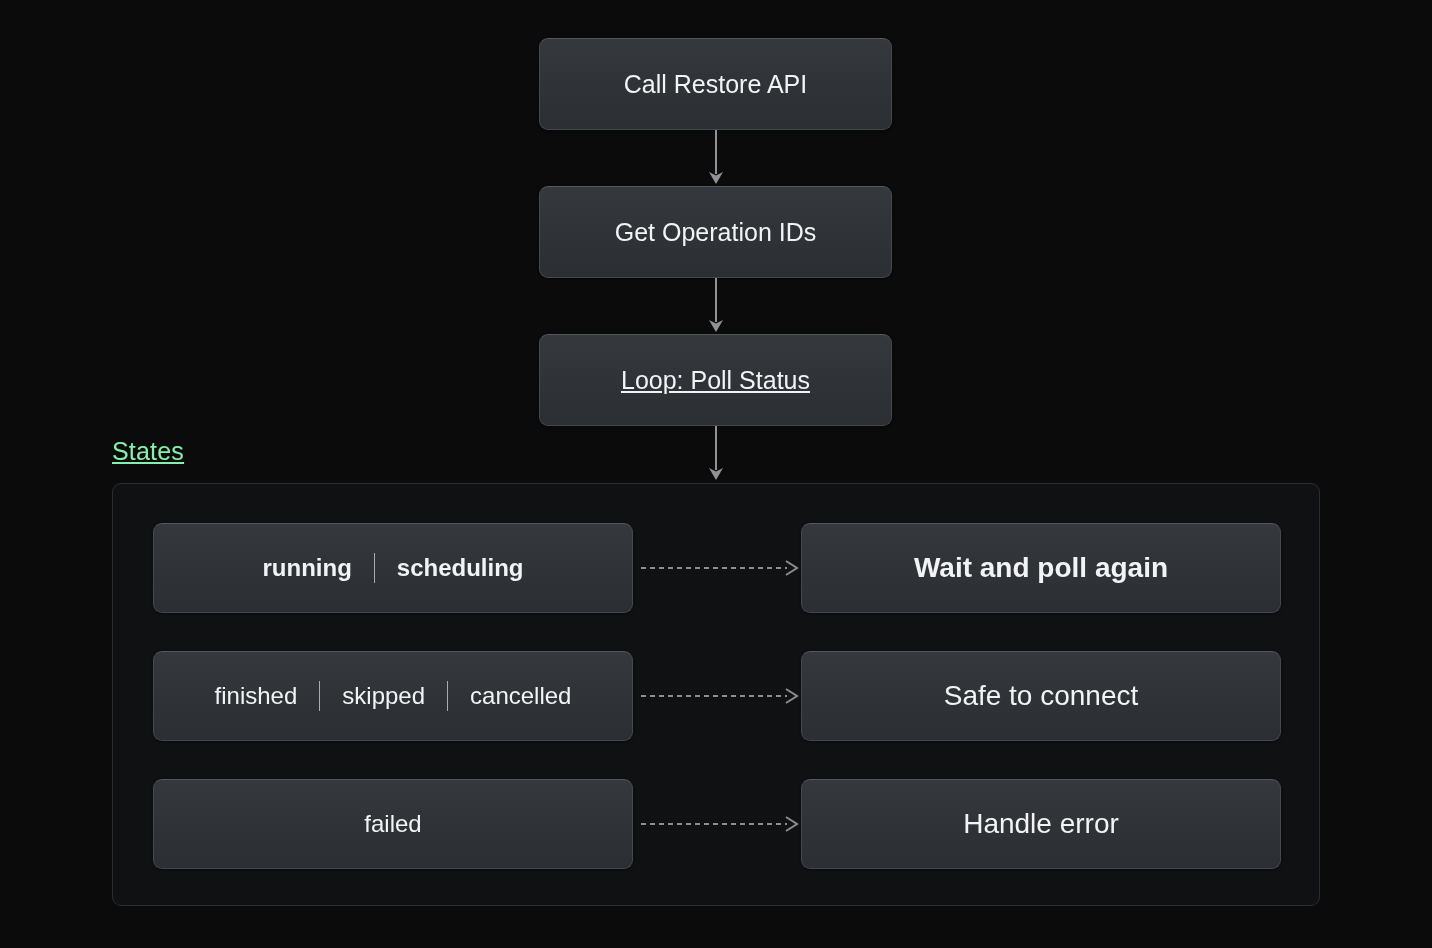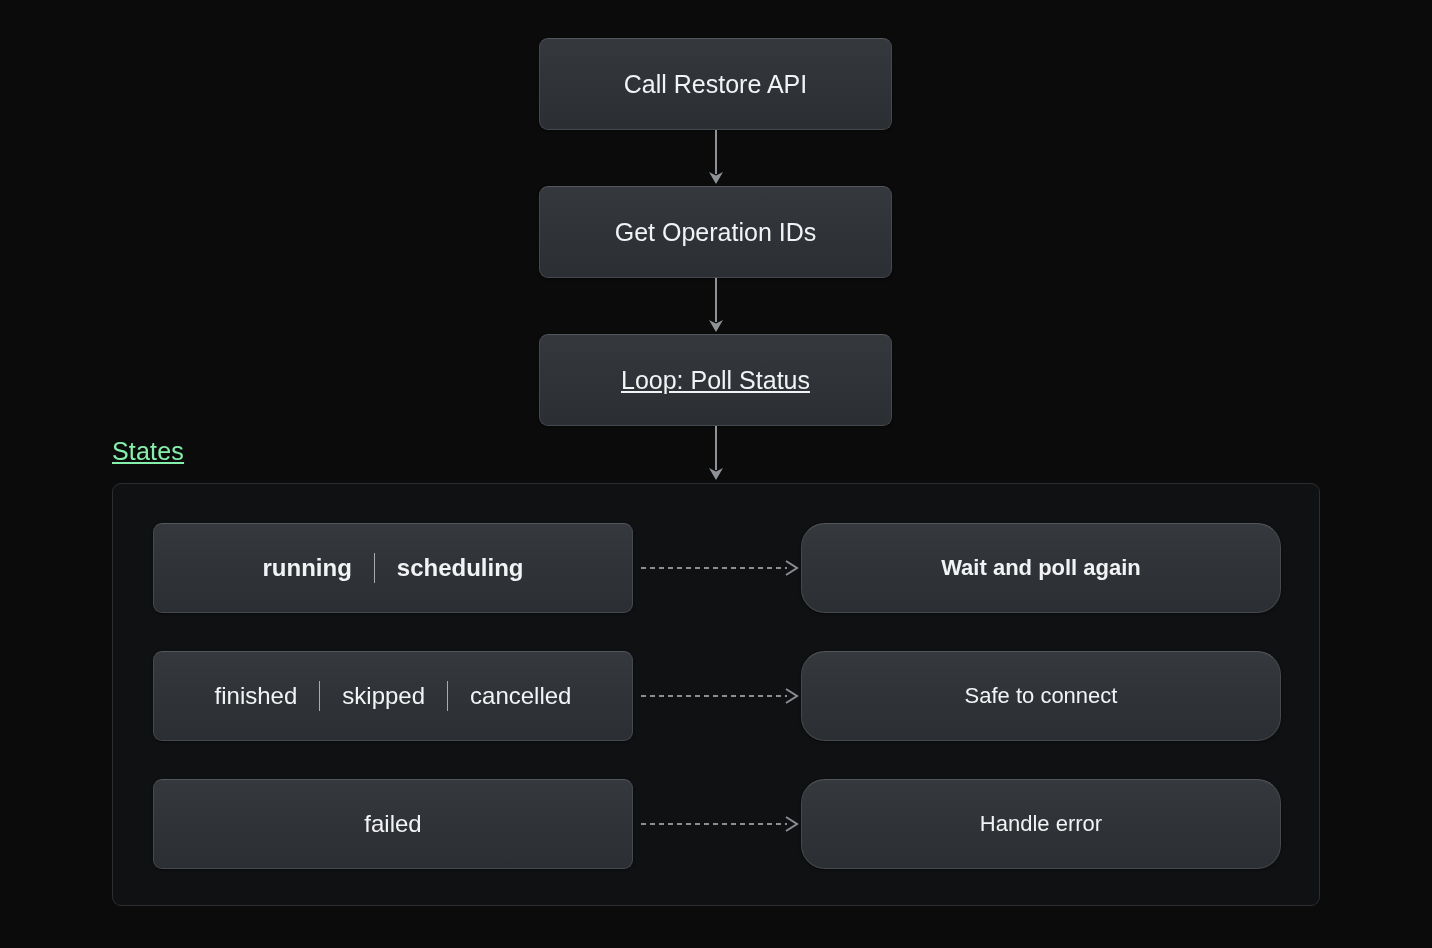--- a/index.html
+++ b/index.html
@@ -62,22 +62,21 @@
   .state-box .token { padding:0 14px; color:#f2f3f4; }
   .sep {
     display:inline-block; width:1px; height:30px;
     background:#a9abae; margin:0 8px; flex:none;
   }
 
   .dashed-arrow { position:absolute; left:528px; top:34px; width:160px; height:22px; }
 
   .action-box {
     position:absolute; left:688px; width:480px; height:90px;
-    font-size:22px;
-    border-radius:24px;
+    font-size:28px;
   }
 </style>
 </head>
 <body>
 
 <div id="stage">
 
   <div class="node flow-node" id="flow-0">
     <span class="label">Call Restore API</span>
   </div>

